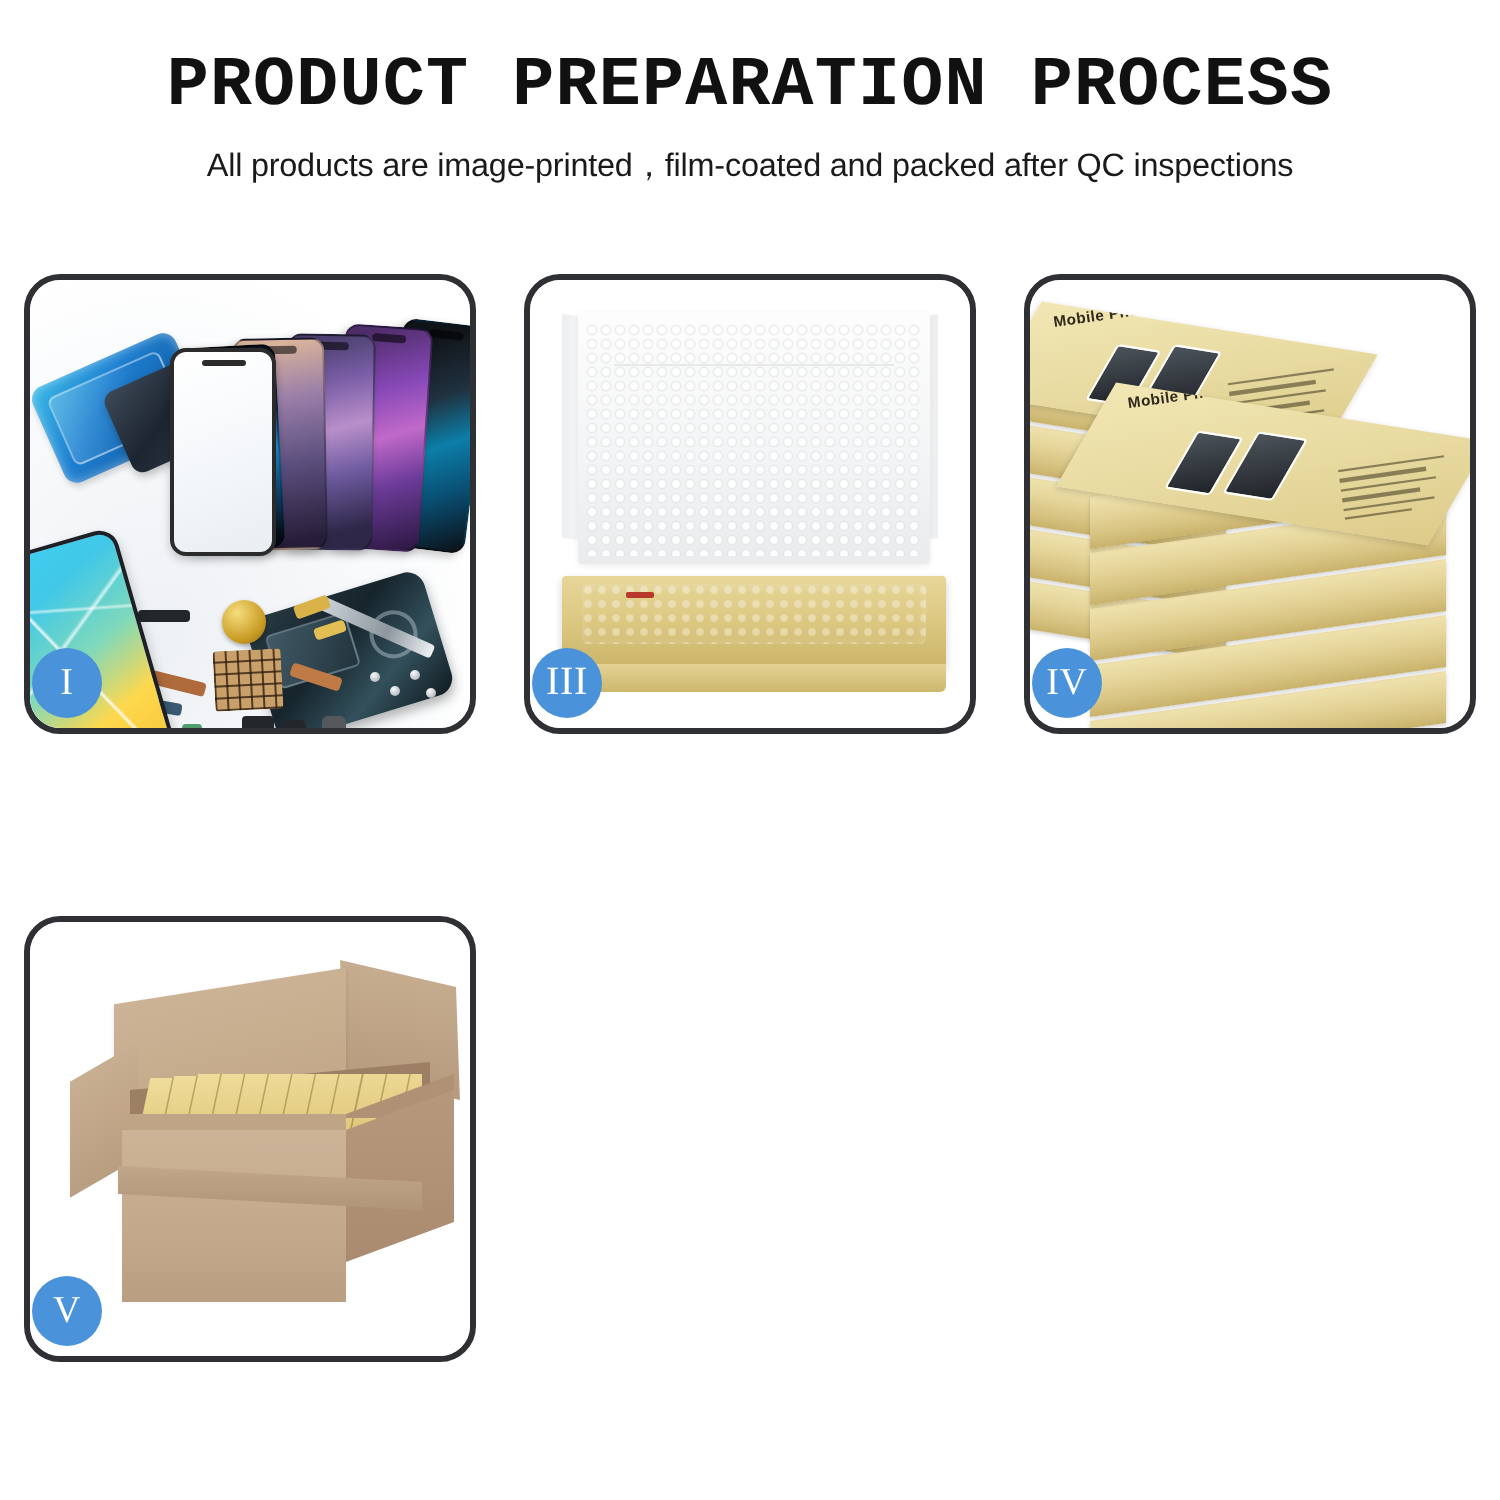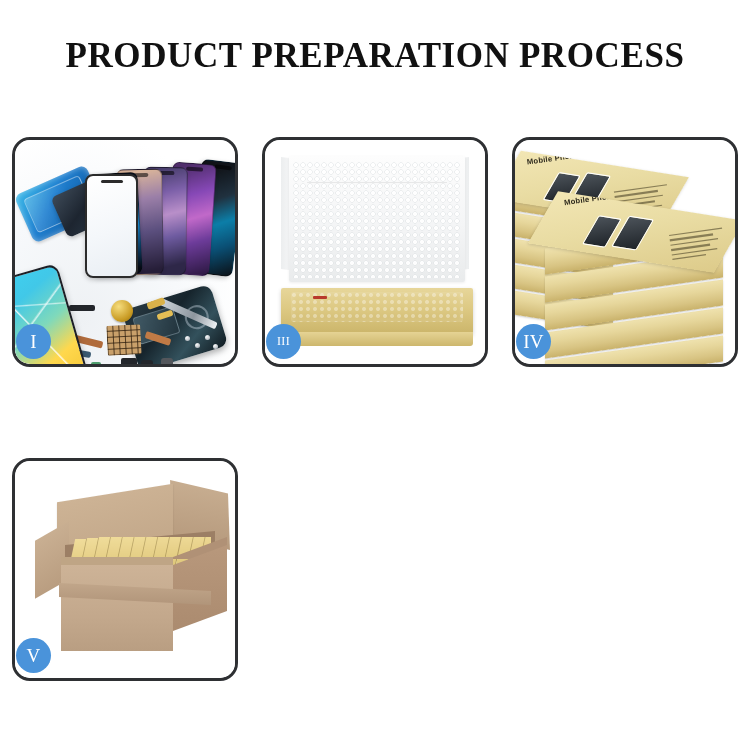--- a/index.html
+++ b/index.html
@@ -17,26 +17,26 @@
 
   
   .header {
     position: absolute;
     top: 0; left: 0;
     width: 750px;
     text-align: center;
   }
   .title {
     margin: 0;
-    padding-top: 36px;
+    padding-top: 23px;
     font-size: 35px;
     font-weight: 700;
     letter-spacing: 0.6px;
     color: #111111;
-    font-family: Liberation Serif, serif;
+    font-family: Liberation Mono, monospace;
     white-space: nowrap;
   }
   .subtitle {
     margin: 0;
     padding-top: 9px;
     font-size: 16.2px;
     font-weight: 400;
     color: #1a1a1a;
     letter-spacing: -0.1px;
     white-space: nowrap;
@@ -79,21 +79,21 @@
     background: #4a93da;
     color: #ffffff;
     font-family: "Liberation Serif", serif;
     font-size: 19px;
     line-height: 35px;
     text-align: center;
     letter-spacing: 0.3px;
     z-index: 40;
     user-select: none;
   }
-  .badge.wide { font-size: 12px; }
+  .badge.wide { font-size: 20px; }
 
   
   .p1-bg {
     position: absolute; inset: 0;
     background:
       radial-gradient(ellipse at 30% 80%, #eef1f4 0%, #f7f9fb 45%, #ffffff 75%);
   }
   .adh {   
     position: absolute;
     left: 6px; top: 38px;
@@ -502,20 +502,21 @@
     background:linear-gradient(110deg, rgba(255,255,255,.75), rgba(255,255,255,0) 70%);
     transform:rotate(14deg);
     pointer-events:none;
   }
 </style>
 </head>
 <body>
 
 <div class="header">
   <h1 class="title">PRODUCT PREPARATION PROCESS</h1>
+  <p class="subtitle">All products are image-printed，film-coated and packed after QC inspections</p>
 </div>
 
 <div class="grid">
 
   <div class="panel">
     <div class="panel-stage">
       <div class="p1-bg"></div>
 
       <div class="adh2"></div>
       <div class="adh"></div>

